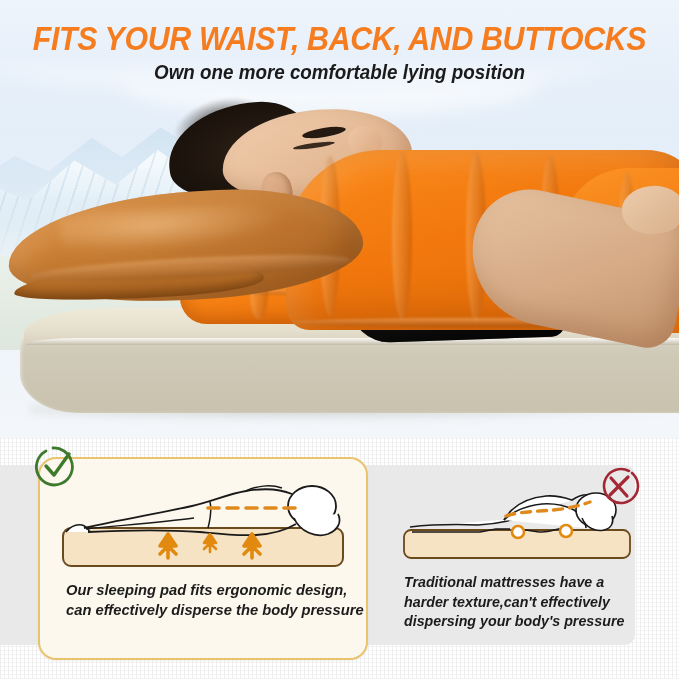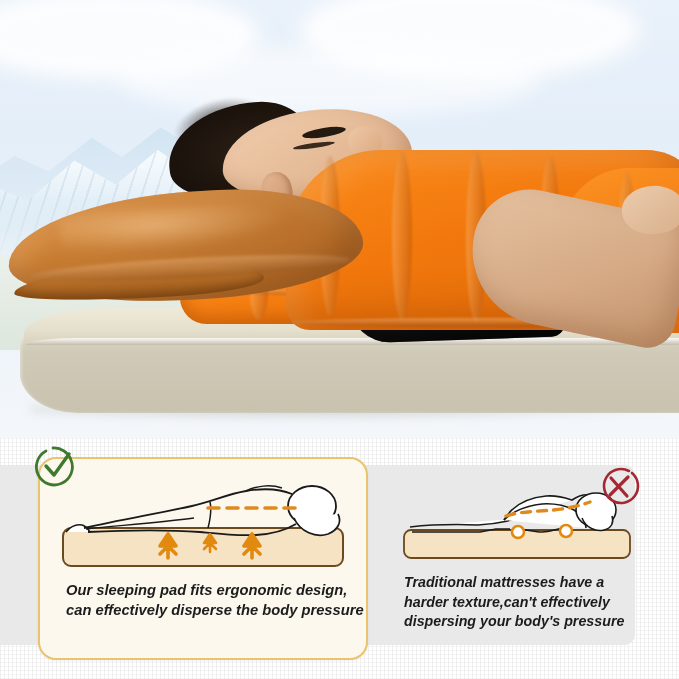--- a/index.html
+++ b/index.html
@@ -209,20 +209,24 @@
     <div class="bag-seam-h" style="left:290px;top:318px;width:390px;height:9px;"></div>
 
     <div class="arm"></div>
     <div class="hand"></div>
 
     <div class="pillow"></div>
     <div class="pillow-hi"></div>
     <div class="pillow-lip"></div>
     <div class="pillow-fold"></div>
 
+    <div class="hero-head">
+      <div class="headline">FITS YOUR WAIST, BACK, AND BUTTOCKS</div>
+      <div class="subhead">Own one more comfortable lying position</div>
+    </div>
   </div>
 
   <div class="compare">
     <div class="weave"></div>
 
     <div class="card-bad-box"></div>
 
     <svg class="diagram dia-bad" viewBox="0 0 250 82">
       <rect x="4" y="48" width="226" height="28" rx="7" fill="#F6E3C3" stroke="#6B4A1E" stroke-width="1.8"></rect>
       <path d="M12 50 L80 50 L96 47 L110 47" stroke="#1a1a1a" stroke-width="1.4" fill="none"></path>

